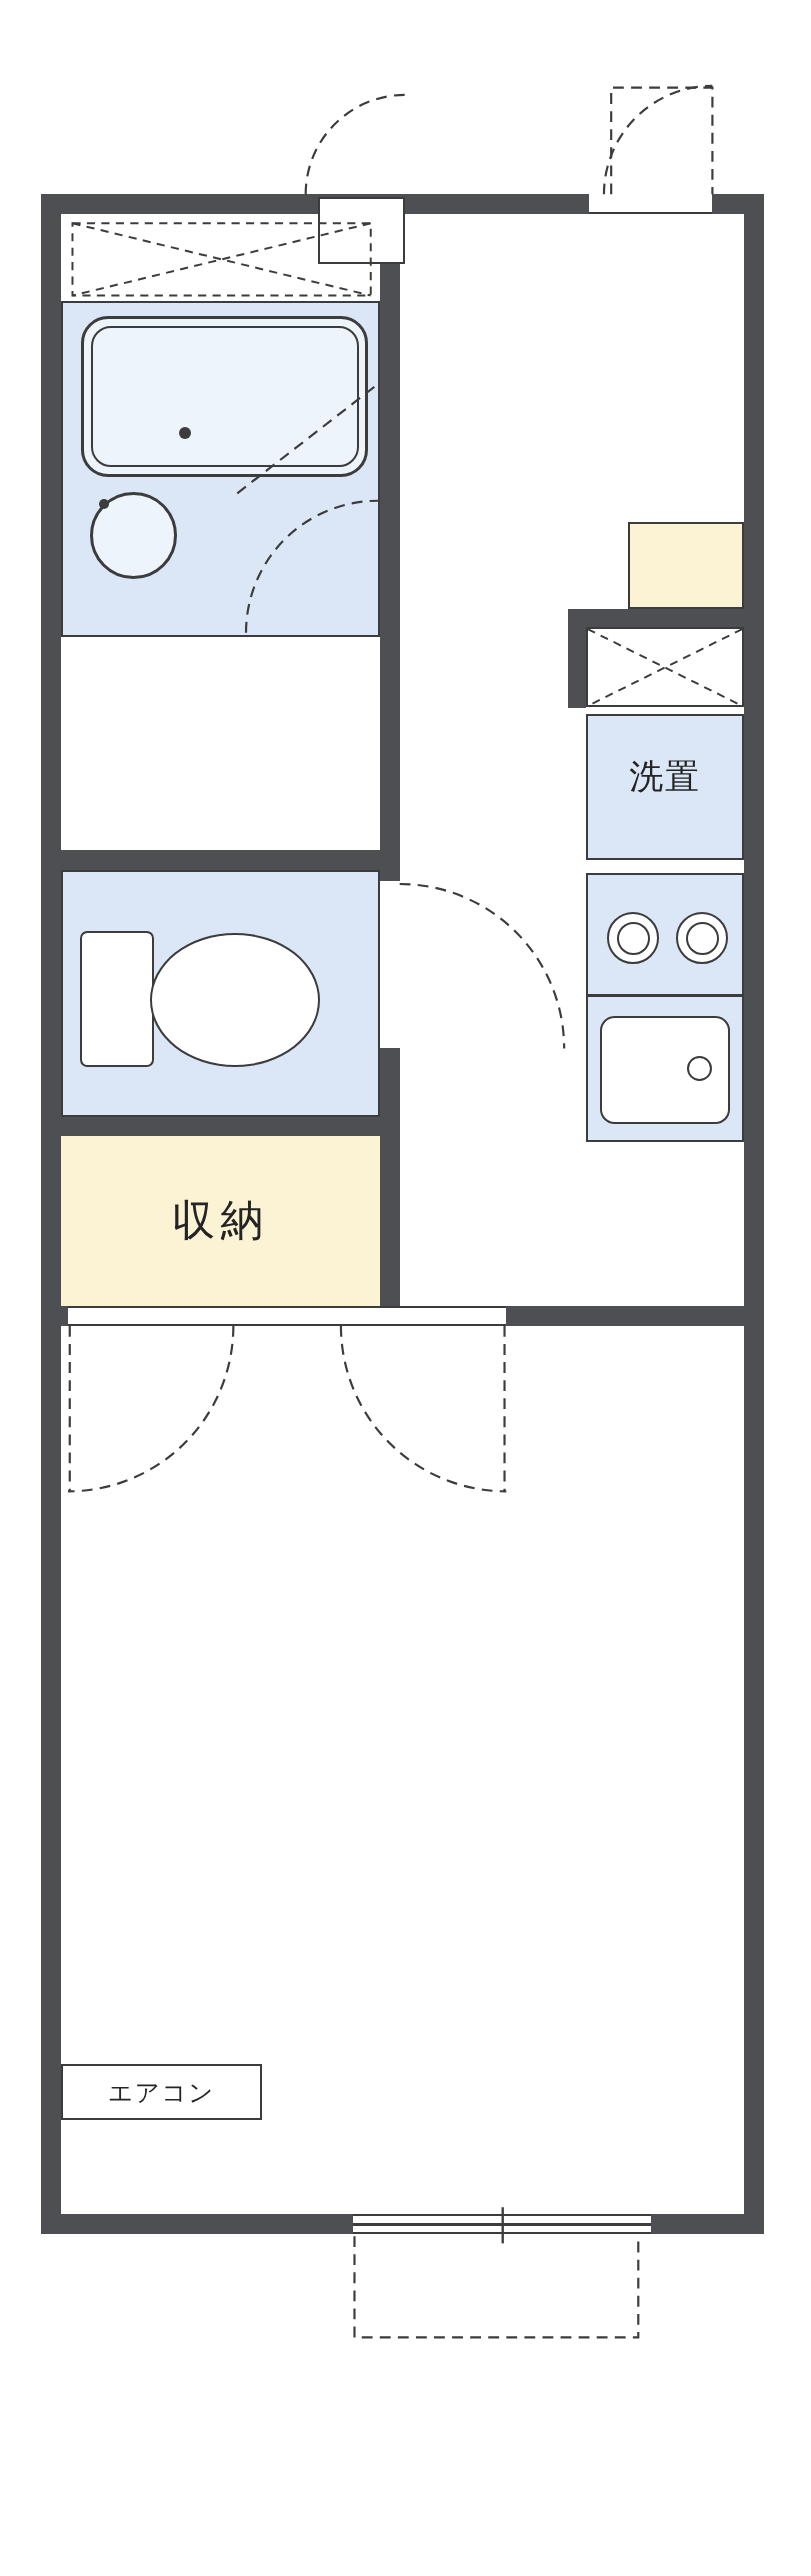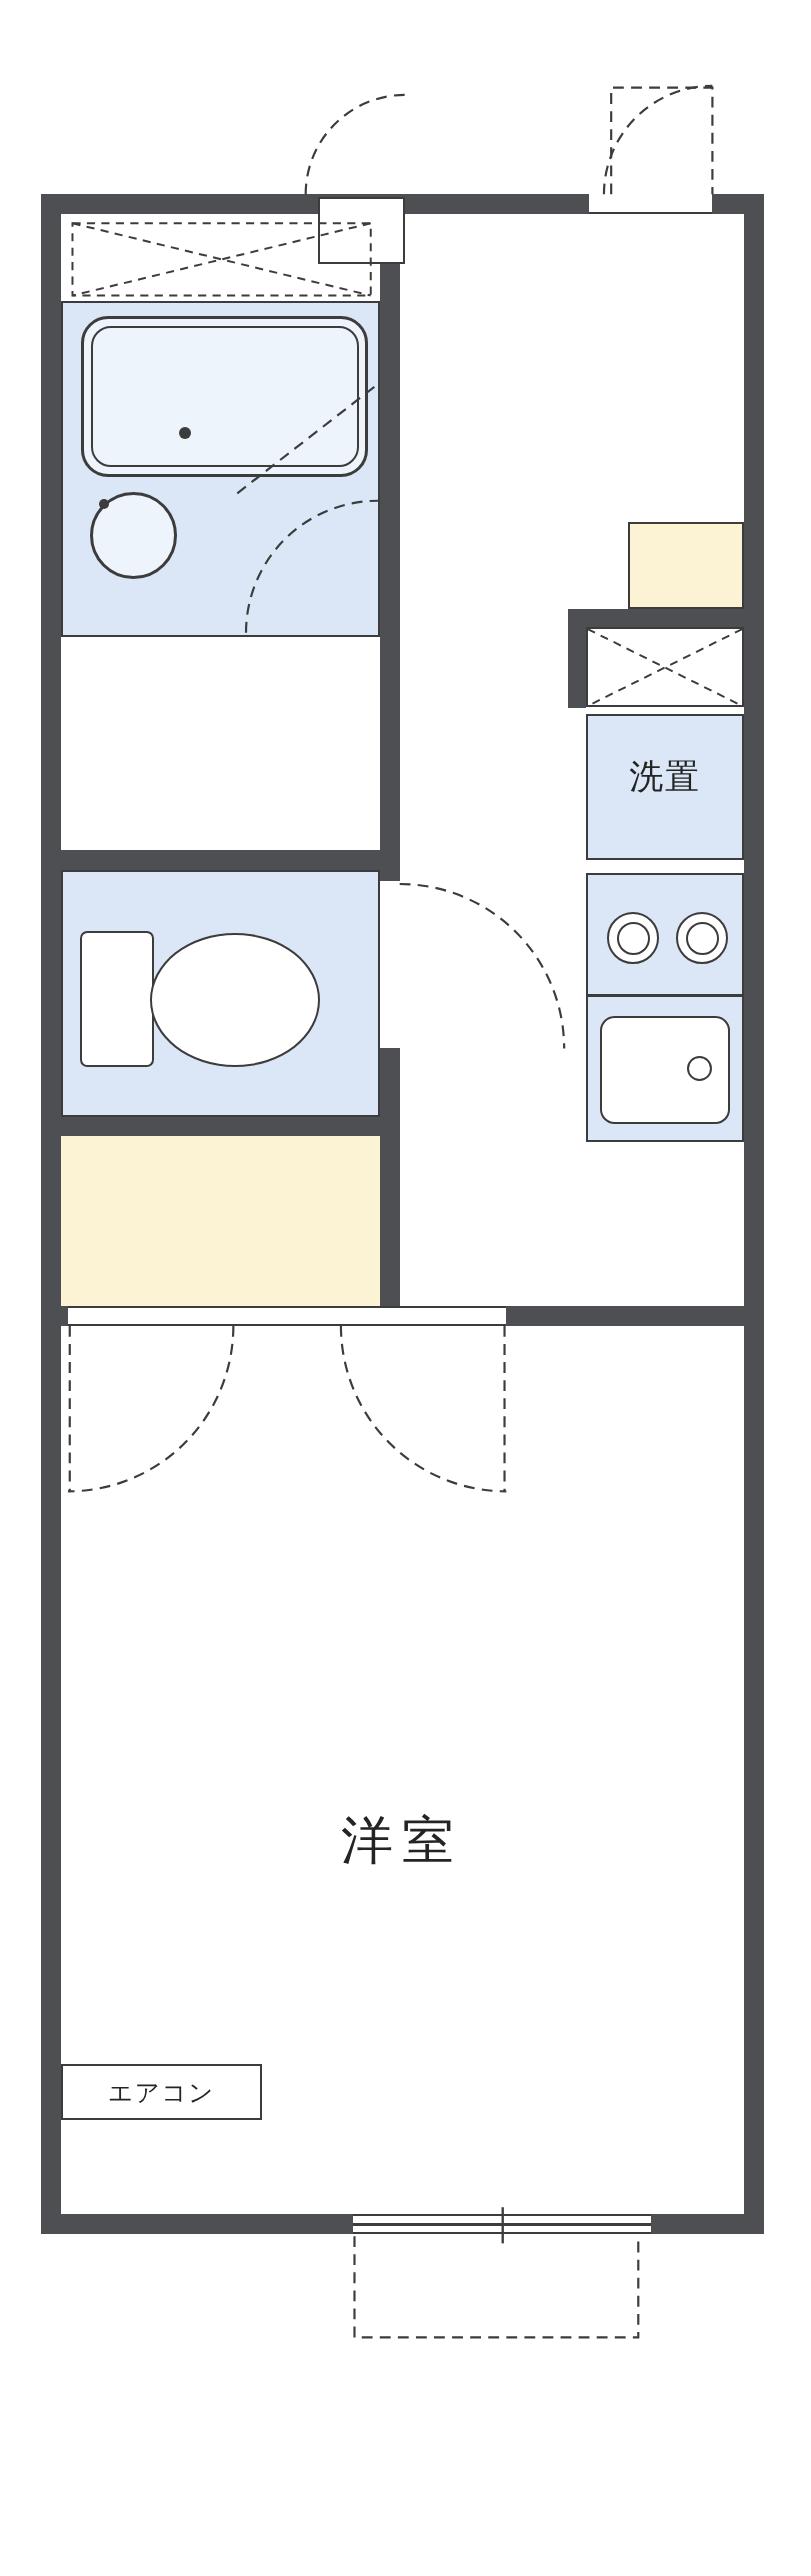--- a/index.html
+++ b/index.html
@@ -113,17 +113,17 @@
     <path d="M 77 1467 L 77 1650"></path>
     <path d="M 377 1467 A 183 183 0 0 0 560 1650"></path>
     <path d="M 558 1467 L 558 1650"></path>
     <path class="finedash" d="M 650 696 L 821 781"></path>
     <path class="finedash" d="M 821 696 L 650 781"></path>
     <path d="M 392 2474 L 392 2586 L 706 2586 L 706 2474"></path>
     <path class="solid" d="M 556 2442 L 556 2482"></path>
   </svg>
 
   <div class="label" style="left:586px;top:714px;width:158px;height:126px;font-size:34px;letter-spacing:1.8px;">洗置</div>
-  <div class="label" style="left:131px;top:1808px;width:542px;height:65px;font-size:52px;letter-spacing:9px;">洋室</div>
+  <div class="label" style="left:61px;top:1136px;width:319px;height:170px;font-size:43px;letter-spacing:5.4px;">収納</div>
   <div class="label" style="left:61px;top:2064px;width:201px;height:58px;font-size:24.4px;letter-spacing:1.8px;">エアコン</div>
 
 </div>
 
 
 </body></html>

